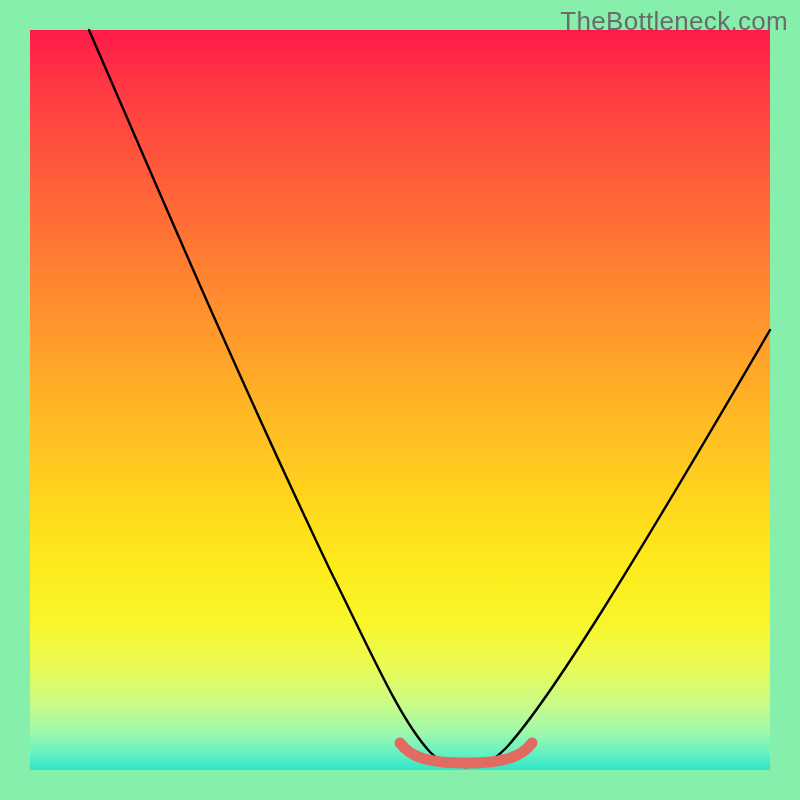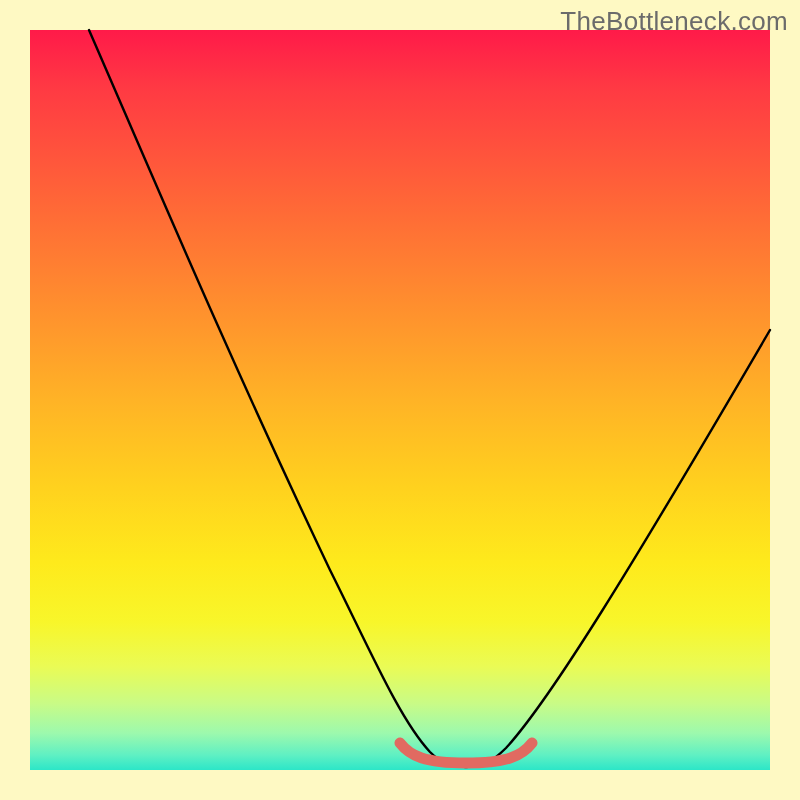--- a/index.html
+++ b/index.html
@@ -10,21 +10,21 @@
     background: #000;
     overflow: hidden;
     font-family: Arial, Helvetica, sans-serif;
   }
   .frame {
     position: absolute;
     left: 0;
     top: 0;
     width: 800px;
     height: 800px;
-    background: #fef9c3;
+    background: #86efac;
     text-align: center;
   }
   .plot-bg {
     position: absolute;
     left: 30px;
     top: 30px;
     width: 740px;
     height: 740px;
     background: linear-gradient(to bottom,
       #ff1a49 0%,

